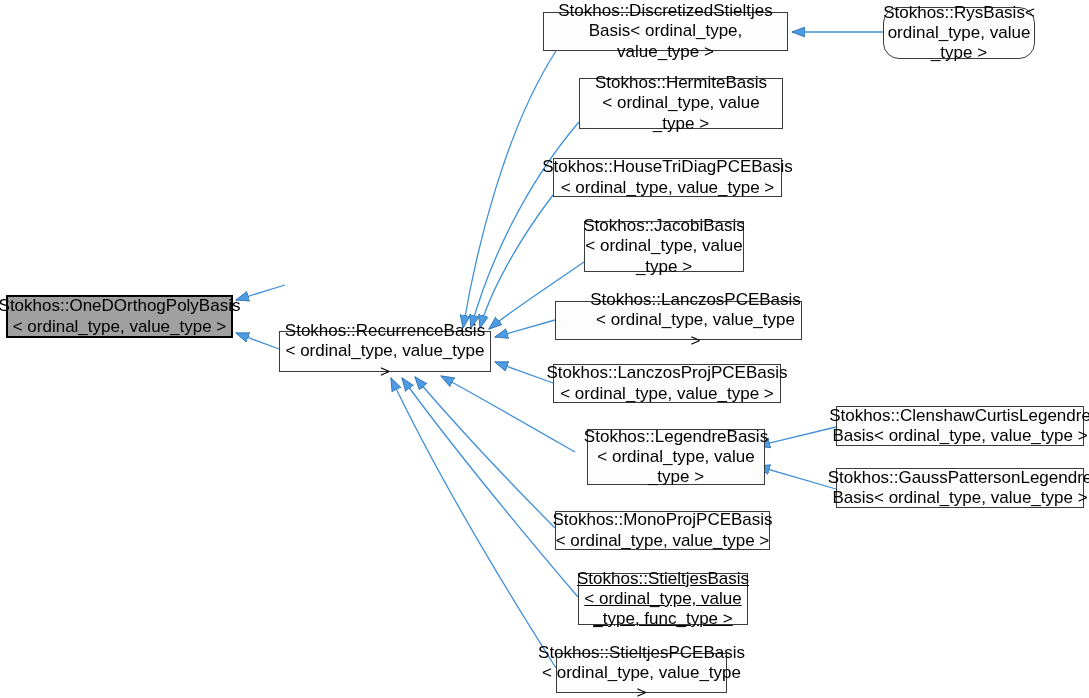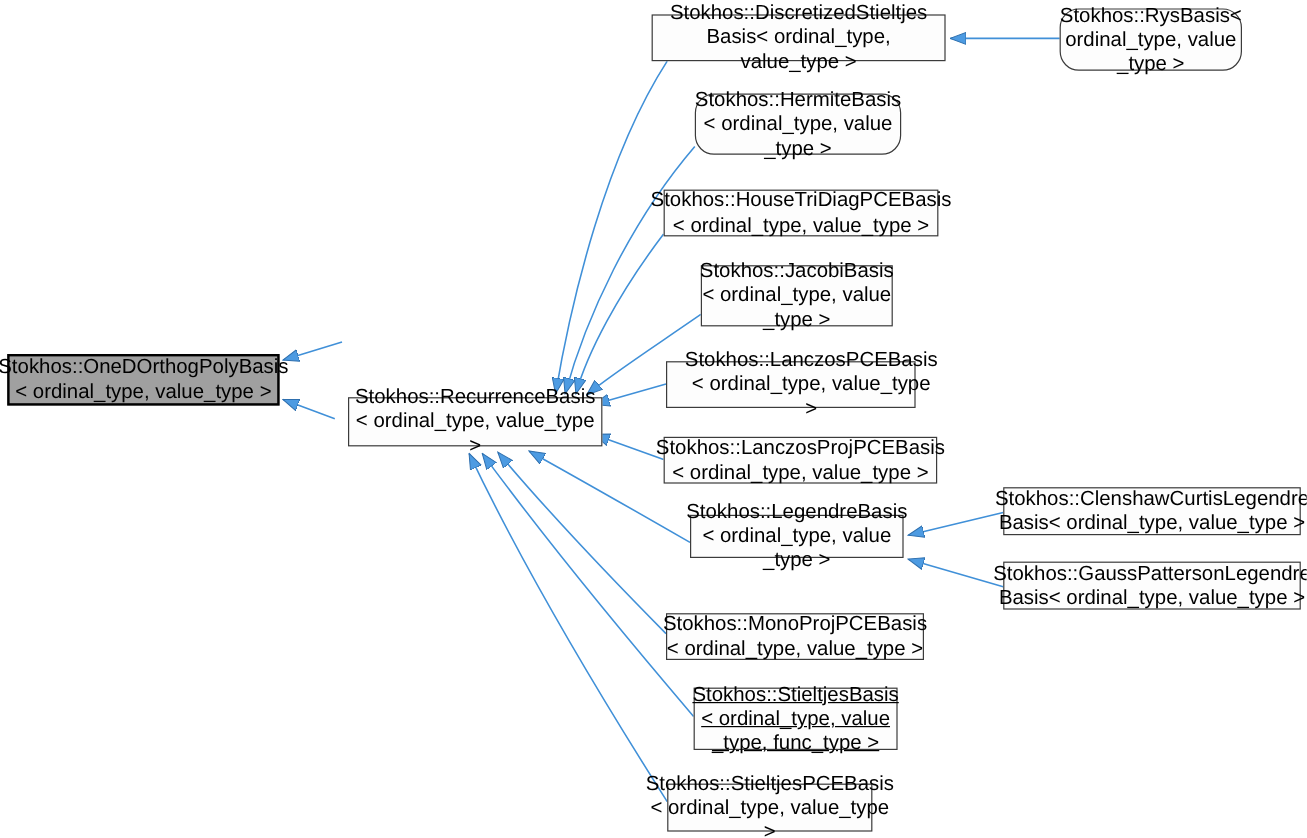--- a/index.html
+++ b/index.html
@@ -72,40 +72,40 @@
       <path d="M 555,528 Q 468,440 415,377" class="edge" marker-end="url(#arrowhead)"></path>
       <path d="M 578,597 Q 468,468 402,378" class="edge" marker-end="url(#arrowhead)"></path>
       <path d="M 556,668 Q 448,498 391,378" class="edge" marker-end="url(#arrowhead)"></path>
       <path d="M 883,32 L 792,32" class="edge" marker-end="url(#arrowhead)"></path>
       <path d="M 836,427 L 757,446" class="edge" marker-end="url(#arrowhead)"></path>
       <path d="M 836,489 L 757,466" class="edge" marker-end="url(#arrowhead)"></path>
     </svg>
   <div class="nodes">
       <div class="node selected" style="left: 6px; top: 295px; width: 227px; height: 43px;">Stokhos::OneDOrthogPolyBasis
 &lt; ordinal_type, value_type &gt;</div>
-      <div class="node" style="left: 279px; top: 331px; width: 212px; height: 41px; margin-left: 11px;">Stokhos::RecurrenceBasis
+      <div class="node" style="left: 279px; top: 331px; width: 212px; height: 41px;">Stokhos::RecurrenceBasis
 &lt; ordinal_type, value_type &gt;</div>
       <div class="node" style="left: 543px; top: 12px; width: 245px; height: 39px;">Stokhos::DiscretizedStieltjes
 Basis&lt; ordinal_type, value_type &gt;</div>
       <div class="node" style="left: 883px; top: 7px; width: 152px; height: 52px; border-radius: 16px;">Stokhos::RysBasis&lt;
 ordinal_type, value
 _type &gt;</div>
-      <div class="node" style="left: 579px; top: 78px; width: 172px; height: 51px; border-radius: 16px;">Stokhos::HermiteBasis
+      <div class="node" style="left: 579px; top: 78px; width: 204px; height: 51px;">Stokhos::HermiteBasis
 &lt; ordinal_type, value
 _type &gt;</div>
       <div class="node" style="left: 553px; top: 158px; width: 229px; height: 39px;">Stokhos::HouseTriDiagPCEBasis
 &lt; ordinal_type, value_type &gt;</div>
       <div class="node" style="left: 584px; top: 221px; width: 160px; height: 51px;">Stokhos::JacobiBasis
 &lt; ordinal_type, value
 _type &gt;</div>
-      <div class="node" style="left: 555px; top: 301px; width: 208px; height: 39px; padding-left: 37px;">Stokhos::LanczosPCEBasis
+      <div class="node" style="left: 555px; top: 301px; width: 247px; height: 39px; padding-left: 37px;">Stokhos::LanczosPCEBasis
 &lt; ordinal_type, value_type &gt;</div>
       <div class="node" style="left: 553px; top: 364px; width: 228px; height: 39px;">Stokhos::LanczosProjPCEBasis
 &lt; ordinal_type, value_type &gt;</div>
-      <div class="node" style="left: 575px; top: 429px; width: 178px; height: 36px;">Stokhos::LegendreBasis
+      <div class="node" style="left: 587px; top: 429px; width: 178px; height: 56px;">Stokhos::LegendreBasis
 &lt; ordinal_type, value
 _type &gt;</div>
       <div class="node" style="left: 836px; top: 406px; width: 248px; height: 40px;">Stokhos::ClenshawCurtisLegendre
 Basis&lt; ordinal_type, value_type &gt;</div>
       <div class="node" style="left: 836px; top: 468px; width: 248px; height: 40px;">Stokhos::GaussPattersonLegendre
 Basis&lt; ordinal_type, value_type &gt;</div>
       <div class="node" style="left: 555px; top: 511px; width: 215px; height: 39px;">Stokhos::MonoProjPCEBasis
 &lt; ordinal_type, value_type &gt;</div>
       <div class="node" style="left: 578px; top: 573px; width: 170px; height: 52px; text-decoration: underline;">Stokhos::StieltjesBasis
 &lt; ordinal_type, value

